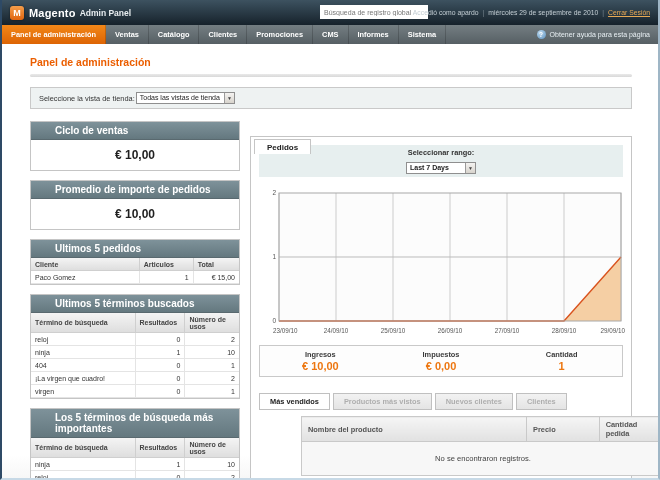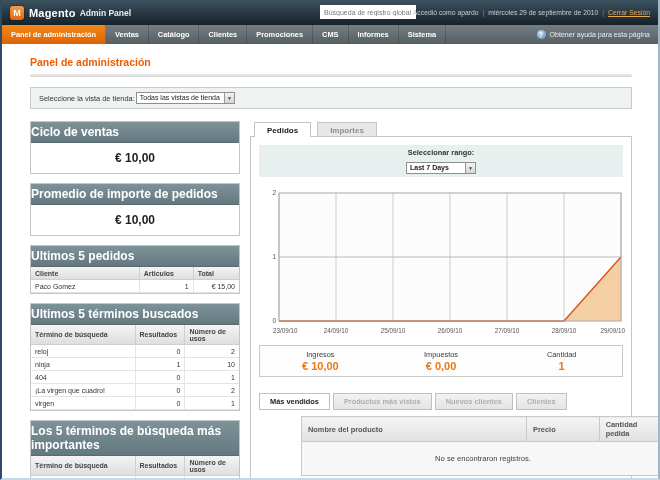--- a/index.html
+++ b/index.html
@@ -18,21 +18,21 @@
   }
   .logo-badge {
     width:14px; height:14px; border-radius:3px;
     background:linear-gradient(#f49d4a,#e1650f); color:#fff;
     font-size:9px; font-weight:bold; text-align:center; line-height:14px;
     margin-right:5px; box-shadow:0 0 2px rgba(0,0,0,.6);
   }
   .logo-text { color:#fff; font-size:11px; font-weight:bold; letter-spacing:.2px; }
   .logo-sub { color:#e8edf0; font-size:8.5px; font-weight:bold; margin-left:4px; position:relative; top:.5px; }
   .global-search {
-    position:absolute; left:318px; top:5px; width:96px; height:14px;
+    position:absolute; left:318px; top:5px; width:108px; height:14px;
     border:1px solid #fff; background:#fff; font-size:7px; color:#777;
     padding:0 3px; font-family:"Liberation Sans", sans-serif;
   }
   .header-right {
     position:absolute; right:8px; top:0; height:25px;
     display:flex; align-items:center; gap:4px;
     font-size:6.8px; color:#c3cdd3;
   }
   .header-right .sep { color:#76858e; }
   .logout-link { color:#e8a954; text-decoration:underline; cursor:pointer; }
@@ -80,21 +80,21 @@
   }
   .range-select .fselect-text { min-width:58px; }
 
   .cols { display:flex; gap:10px; }
 
   
   .left-col { width:210px; flex:none; display:flex; flex-direction:column; gap:9px; }
   .side-box { border:1px solid #c5c5c5; background:#fff; }
   .side-box-header {
     background:linear-gradient(#7e929a,#64787f); color:#fff;
-    font-size:12px; font-weight:bold; padding:3px 0; border-bottom:1px solid #59696f;
+    font-size:10px; font-weight:bold; padding:3px 24px; border-bottom:1px solid #59696f;
   }
   .side-box-value { text-align:center; font-size:12px; font-weight:bold; color:#1f1f1f; padding:8px 4px; }
 
   table.mini-table { width:100%; border-collapse:collapse; font-size:7px; table-layout:fixed; }
   table.mini-table th {
     background:linear-gradient(#f4f4f4,#dedede); color:#444; font-weight:bold;
     text-align:left; padding:2.5px 4px; border:1px solid #cfcfcf; border-top:none;
   }
   table.mini-table th:first-child, table.mini-table td:first-child { border-left:none; }
   table.mini-table th:last-child, table.mini-table td:last-child { border-right:none; }
@@ -102,40 +102,40 @@
     padding:2.5px 4px; border:1px solid #e4e4e4; border-top:none; color:#333; background:#fff;
     overflow:hidden; white-space:nowrap; text-overflow:ellipsis;
   }
   table.mini-table td.num { text-align:right; }
 
   
   .right-col { flex:1; min-width:0; }
   .diagram-tabs { display:flex; padding-left:4px; }
   .diagram-tab {
     font-size:8px; font-weight:bold; padding:3px 12px 2px; cursor:pointer;
-    border:1px solid #c5c5c5; border-bottom:none; margin-right:6px; position:relative; top:1px;
+    border:1px solid #c5c5c5; border-bottom:none; margin-right:6px; position:relative; top:18px;
   }
   .diagram-tab.active { background:#fff; color:#222; z-index:2; }
   .diagram-tab.inactive { background:#e7e7e7; color:#8f8f8f; }
 
   .dash-panel { border:1px solid #c5c5c5; background:#fff; padding:8px; position:relative; z-index:1; }
 
   .range-bar {
     background:#e7efef; padding:3px 6px; display:flex; justify-content:center;
     align-items:center; gap:5px; font-size:7.4px; font-weight:bold; color:#333;flex-direction:column;
   }
 
   .chart-wrap { margin:8px 0; }
   .chart-wrap svg { display:block; }
 
   .stats-row {
     border:1px solid #c9c9c9; background:#fdfdfd; display:flex; padding:4px 0; margin-bottom:16px;
   }
   .stat-cell { flex:1; text-align:center; }
-  .stat-label { font-size:7.4px; font-weight:normal; color:#3b3b3b; }
+  .stat-label { font-size:7.4px; font-weight:bold; color:#3b3b3b; }
   .stat-value { font-size:11px; font-weight:bold; color:#ed7711; margin-top:1px; }
 
   .grid-tabs { display:flex; gap:3px; margin-top:4px; }
   .grid-tab {
     font-size:7.4px; font-weight:bold; padding:3px 10px; cursor:pointer; border:1px solid #c0c0c0;
   }
   .grid-tab.active { background:#fff; color:#222; }
   .grid-tab.inactive { background:linear-gradient(#f2f2f2,#e4e4e4); color:#aeaeae; }
 
   table.grid-table { width:100%; border-collapse:collapse; font-size:7.4px; margin-top:6px; table-layout:fixed;margin-left:42px; }

